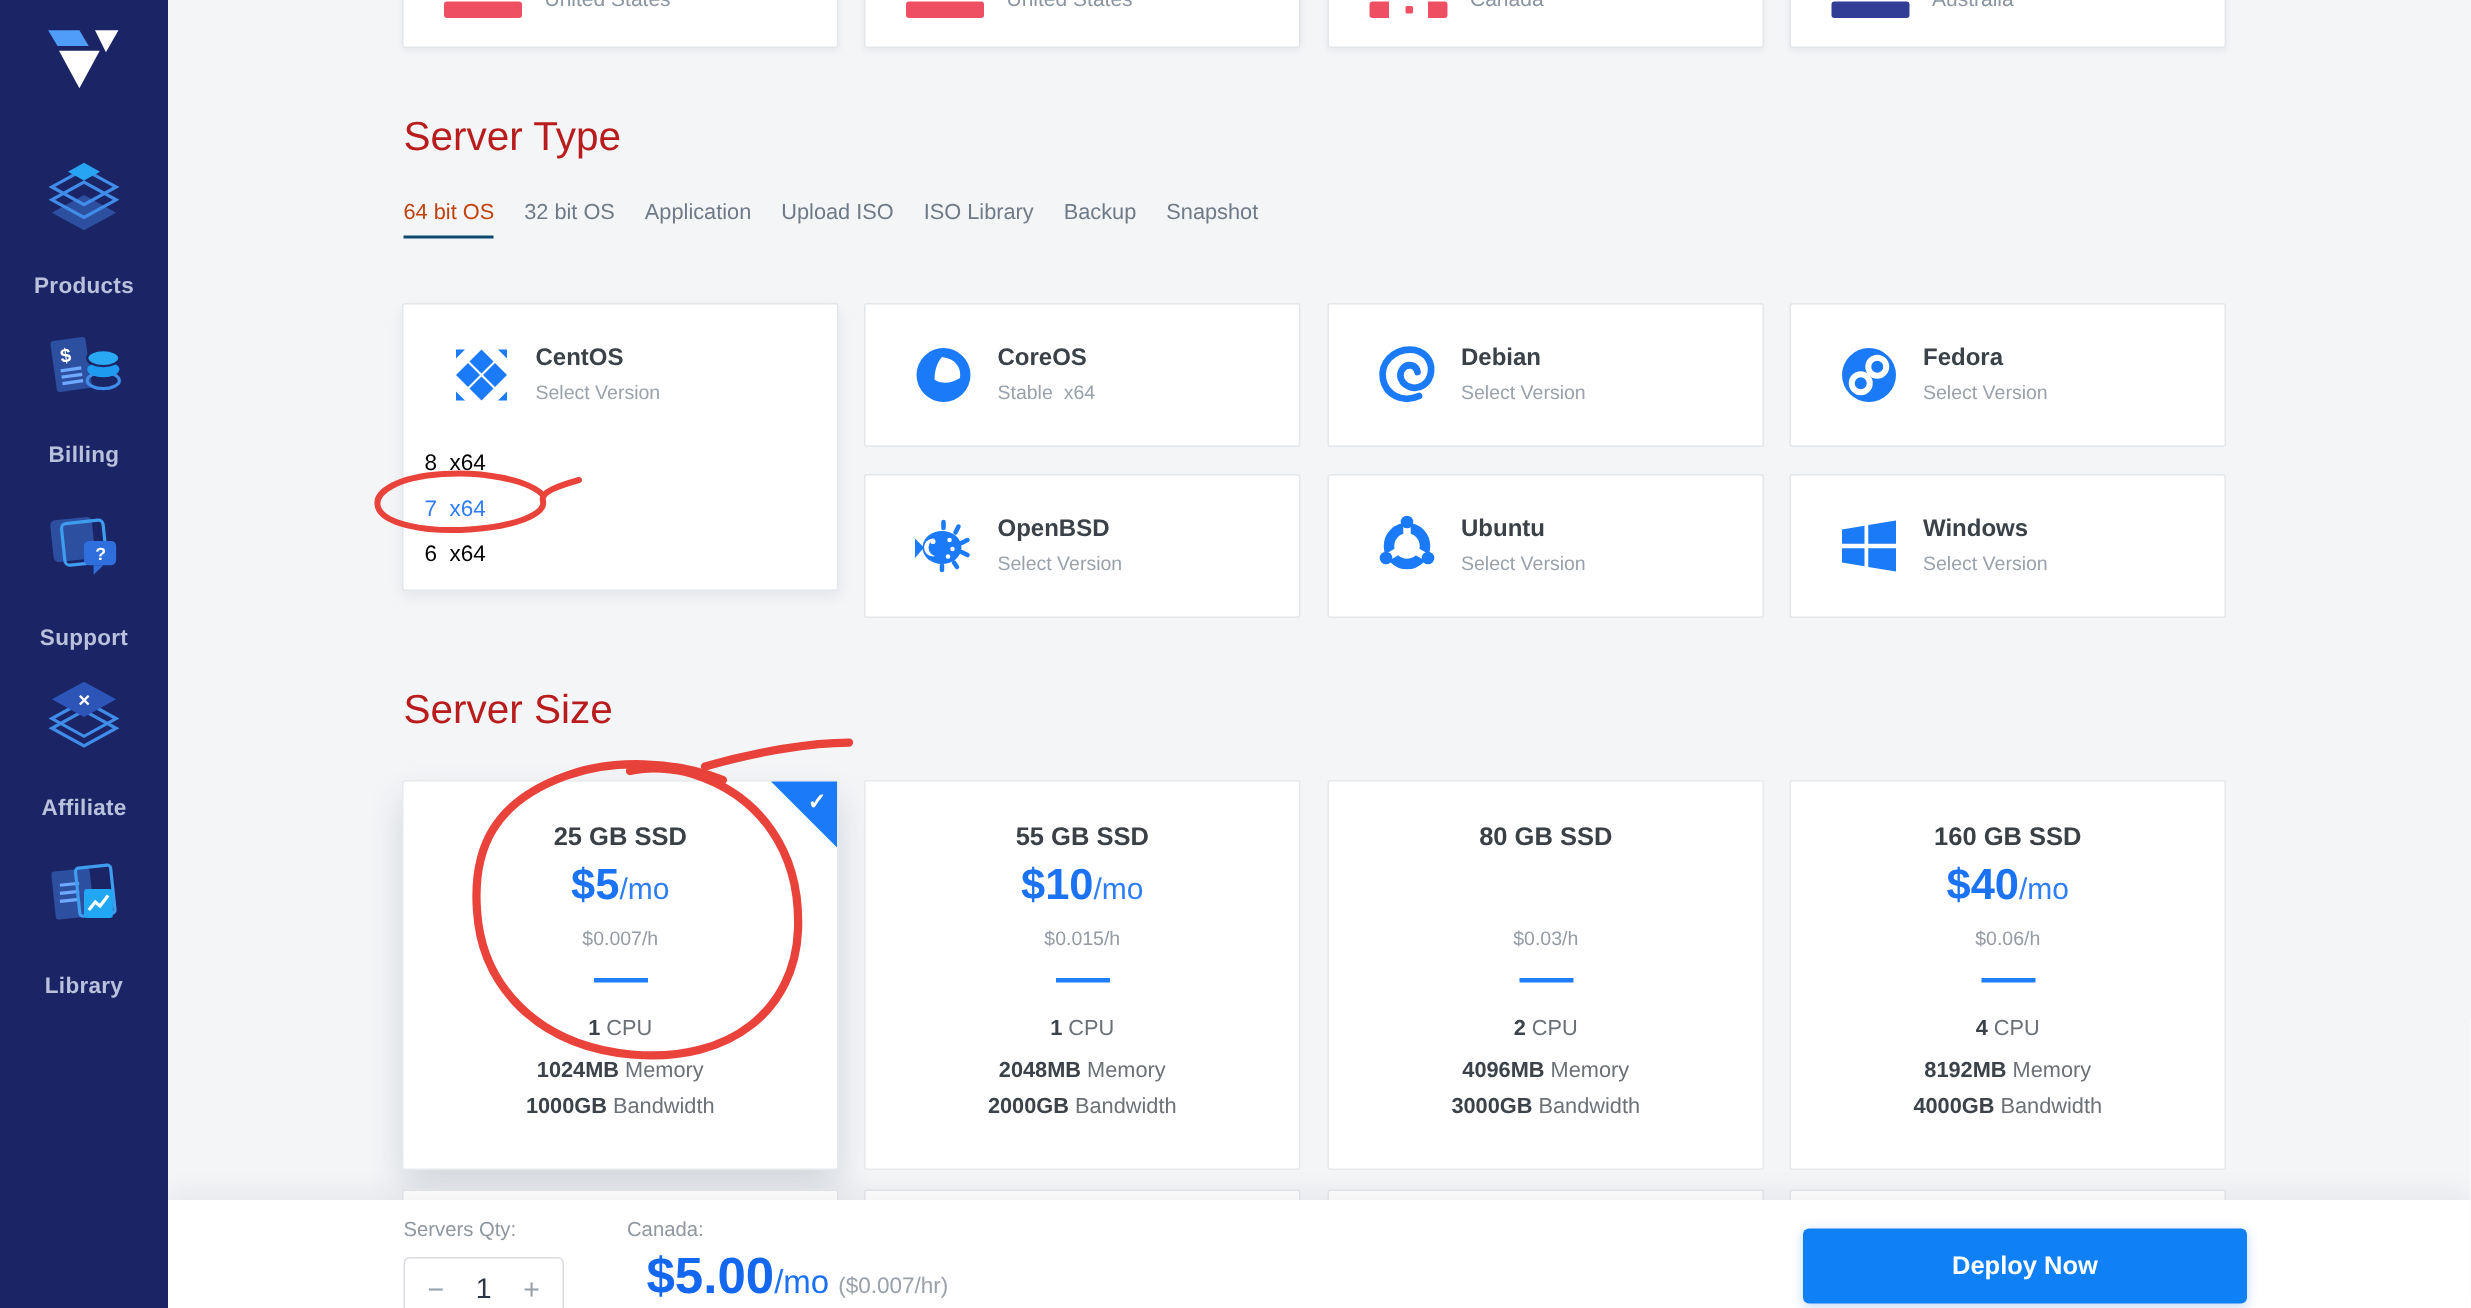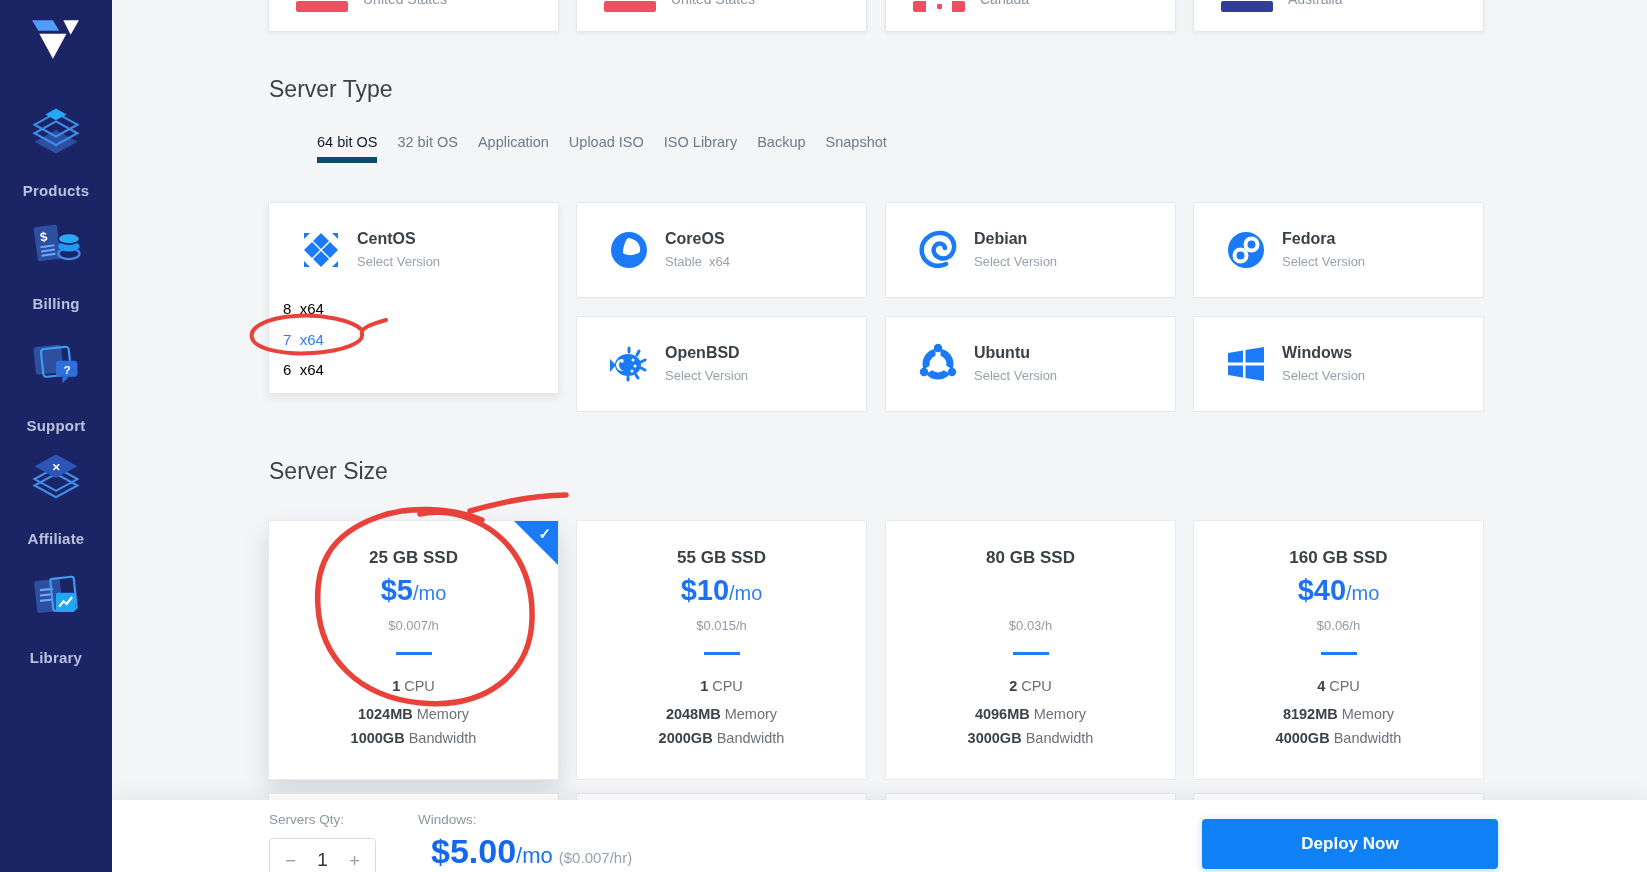--- a/index.html
+++ b/index.html
@@ -14,24 +14,24 @@
   
   .loc-card{position:absolute;top:-66px;height:96px;width:289px;background:#fff;border:1px solid #e4e7ea;
             border-radius:2px;box-shadow:0 2px 4px rgba(20,30,60,.06);overflow:hidden;}
   .loc-flag{position:absolute;left:27px;top:66px;width:52px;height:11px;border-radius:2px;}
   .flag-us{background:#ef4f63;}
   .flag-ca{background:linear-gradient(90deg,#ef4f63 0 13px,#fff 13px 39px,#ef4f63 39px);}
   .flag-au{background:#323e95;}
   .maple{position:absolute;left:24px;top:3px;width:5px;height:5px;background:#ef4f63;border-radius:1px;}
   .loc-name{position:absolute;left:94px;top:56px;font-size:14px;color:#8b95a1;}
   
-  .sec-title{position:absolute;left:269px;font-size:23px;color:#404040;text-align:right;}
+  .sec-title{position:absolute;left:269px;font-size:27px;color:#b91c1c;text-align:right;}
   .tabs{position:absolute;left:269px;top:134px;display:flex;gap:20px;}
   .tab{font-size:14.5px;color:#6e7a87;padding-bottom:7px;cursor:pointer;}
-  .tab.active{color:#0f172a;border-bottom:6px solid #0c4a6e;margin-left:48px;}
+  .tab.active{color:#c2410c;border-bottom:2px solid #0c4a6e;}
   
   .c1{left:268px;} .c2{left:576px;text-align:right;} .c3{left:885px;} .c4{left:1193px;}
   
   .os-card{position:absolute;width:289px;height:94px;background:#fff;border:1px solid #e3e6ea;border-radius:2px;cursor:pointer;}
   .os-r1{top:202px;} .os-r2{top:316px;}
   .os-card.expanded{height:190px;box-shadow:0 4px 10px rgba(20,30,60,.07);}
   .os-icon{position:absolute;left:30px;top:25px;width:44px;height:44px;}
   .os-name{position:absolute;left:88px;top:27px;font-size:16px;font-weight:bold;color:#3a4149;}
   .os-sub{position:absolute;left:88px;top:51px;font-size:13px;color:#99a1ab;white-space:pre;}
   .ver{position:absolute;left:14px;font-size:15px;color:#000000;white-space:pre;cursor:pointer;}
@@ -320,21 +320,21 @@
   <div class="peek c3"></div>
   <div class="peek c4"></div>
 
   <div class="footer">
     <span class="f-label qty-label">Servers Qty:</span>
     <div class="stepper">
       <span class="step-btn">−</span>
       <span class="step-val">1</span>
       <span class="step-btn">+</span>
     </div>
-    <span class="f-label sum-label">Windows:</span>
+    <span class="f-label sum-label">Canada:</span>
     <div class="total-wrap">
       <span class="total">$5.00</span><span class="total-per">/mo</span><span class="total-hourly">($0.007/hr)</span>
     </div>
     <button class="deploy">Deploy Now</button>
   </div>
 
   <svg class="annotations" viewBox="0 0 1647 872">
     <g fill="none" stroke="#e7332a" stroke-linecap="round" opacity="0.92">
 
       <path stroke-width="4" d="M 362,330 C 352,320 322,314 295,316 C 265,318 249,328 252,338 C 255,349 283,355 313,353 C 343,351 364,343 362,334 C 360,328 372,324 386,320"></path>

